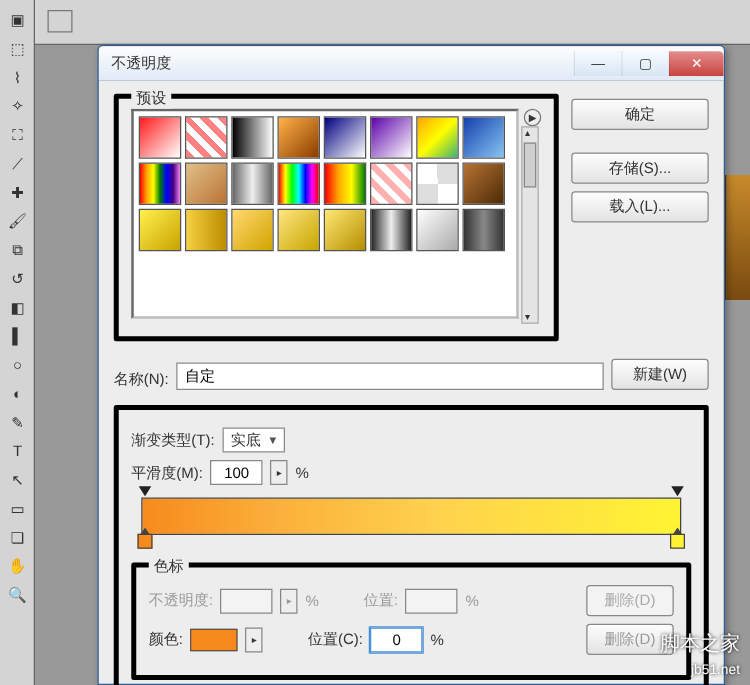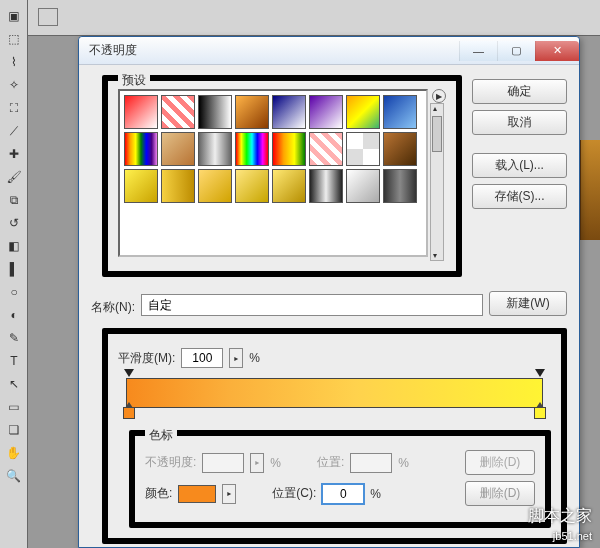--- a/index.html
+++ b/index.html
@@ -15,21 +15,21 @@
 
 .dialog { position: absolute; left: 78px; top: 36px; width: 502px; height: 512px; background: #ededed; border: 1px solid #2b5f99; border-radius: 4px 4px 0 0; box-shadow: 2px 2px 6px rgba(0,0,0,.3); z-index: 10; }
 .titlebar { height: 28px; background: linear-gradient(#fdfdfd,#e0eaf6); border-bottom: 1px solid #c0c8d4; display: flex; align-items: center; padding: 0 0 0 10px; border-radius: 4px 4px 0 0; }
 .titlebar .title { font-size: 12px; color: #333; flex: 1; }
 .winbtn { width: 38px; height: 20px; display: flex; align-items: center; justify-content: center; font-size: 11px; color: #333; border-left: 1px solid rgba(0,0,0,.08); }
 .winbtn.min,.winbtn.max { background: linear-gradient(#f7fbff,#d7e6f4); }
 .winbtn.close { width: 44px; background: linear-gradient(#e48e8c,#c8433e); color: #fff; border-top-right-radius:4px;}
 .dialog-body { padding: 6px 12px 10px; font-size: 12px; color: #333; }
 
 
-.group { border: 6px solid #000000; border-radius: 2px; padding: 8px 10px 10px; position: relative; margin-top: 12px; margin-left: 11px; }
+.group { border: 4px solid #000000; border-radius: 2px; padding: 8px 10px 10px; position: relative; margin-top: 12px; }
 .group .legend { position: absolute; top: -9px; left: 10px; background: #ededed; padding: 0 4px; font-size: 12px; }
 
 
 .presets-wrap { display: flex; gap: 10px; align-items: flex-start; }
 .preset-panel { background: #fff; border: 2px inset #bbb; padding: 4px; width: 310px; height: 168px; display: flex; }
 .preset-grid { display: grid; grid-template-columns: repeat(8, 34px); grid-auto-rows: 34px; gap: 3px; }
 .swatch { width: 34px; height: 34px; border: 1px solid #555; }
 .preset-menu { width: 14px; height: 14px; border:1px solid #777; border-radius:50%; display:flex; align-items:center; justify-content:center; font-size:8px; margin-left:4px; align-self:flex-start; cursor:pointer;}
 .preset-scroll { width:14px; background:#e5e5e5; border:1px solid #aaa; margin-left:2px; height:158px; position:relative;}
 .preset-scroll::before{content:"▴";position:absolute;top:0;left:2px;font-size:8px;}
@@ -143,34 +143,39 @@
           <div style="display:flex; flex-direction:column;">
              <div class="preset-menu">▶</div>
              <div class="preset-scroll">
                 <div class="preset-thumb"></div>
               </div>
           </div>
         </div>
       </div>
       <div class="side-buttons" style="margin-top:8px;">
         <div class="btn">确定</div>
-        <div class="btn">取消</div>
         <div style="height:6px;"></div>
+        <div class="btn">存储(S)...</div>
         <div class="btn">载入(L)...</div>
-        <div class="btn">存储(S)...</div>
       </div>
     </div>
 
     <div class="name-row">
       <span>名称(N):</span>
       <input type="text" value="自定" style="">
       <div class="btn" style="min-width:78px;">新建(W)</div>
     </div>
 
     <div class="group">
+      <div class="row">
+        <span>渐变类型(T):</span>
+        <span class="select">
+            <span>实底</span>
+          </span>
+      </div>
       <div class="row">
         <span>平滑度(M):</span>
         <input class="numbox" value="100" style="">
         <span class="spin">▸</span>
         <span>%</span>
       </div>
 
       <div class="gradbar-wrap">
         <div class="gradbar">
           <div class="stop-top left"></div>

